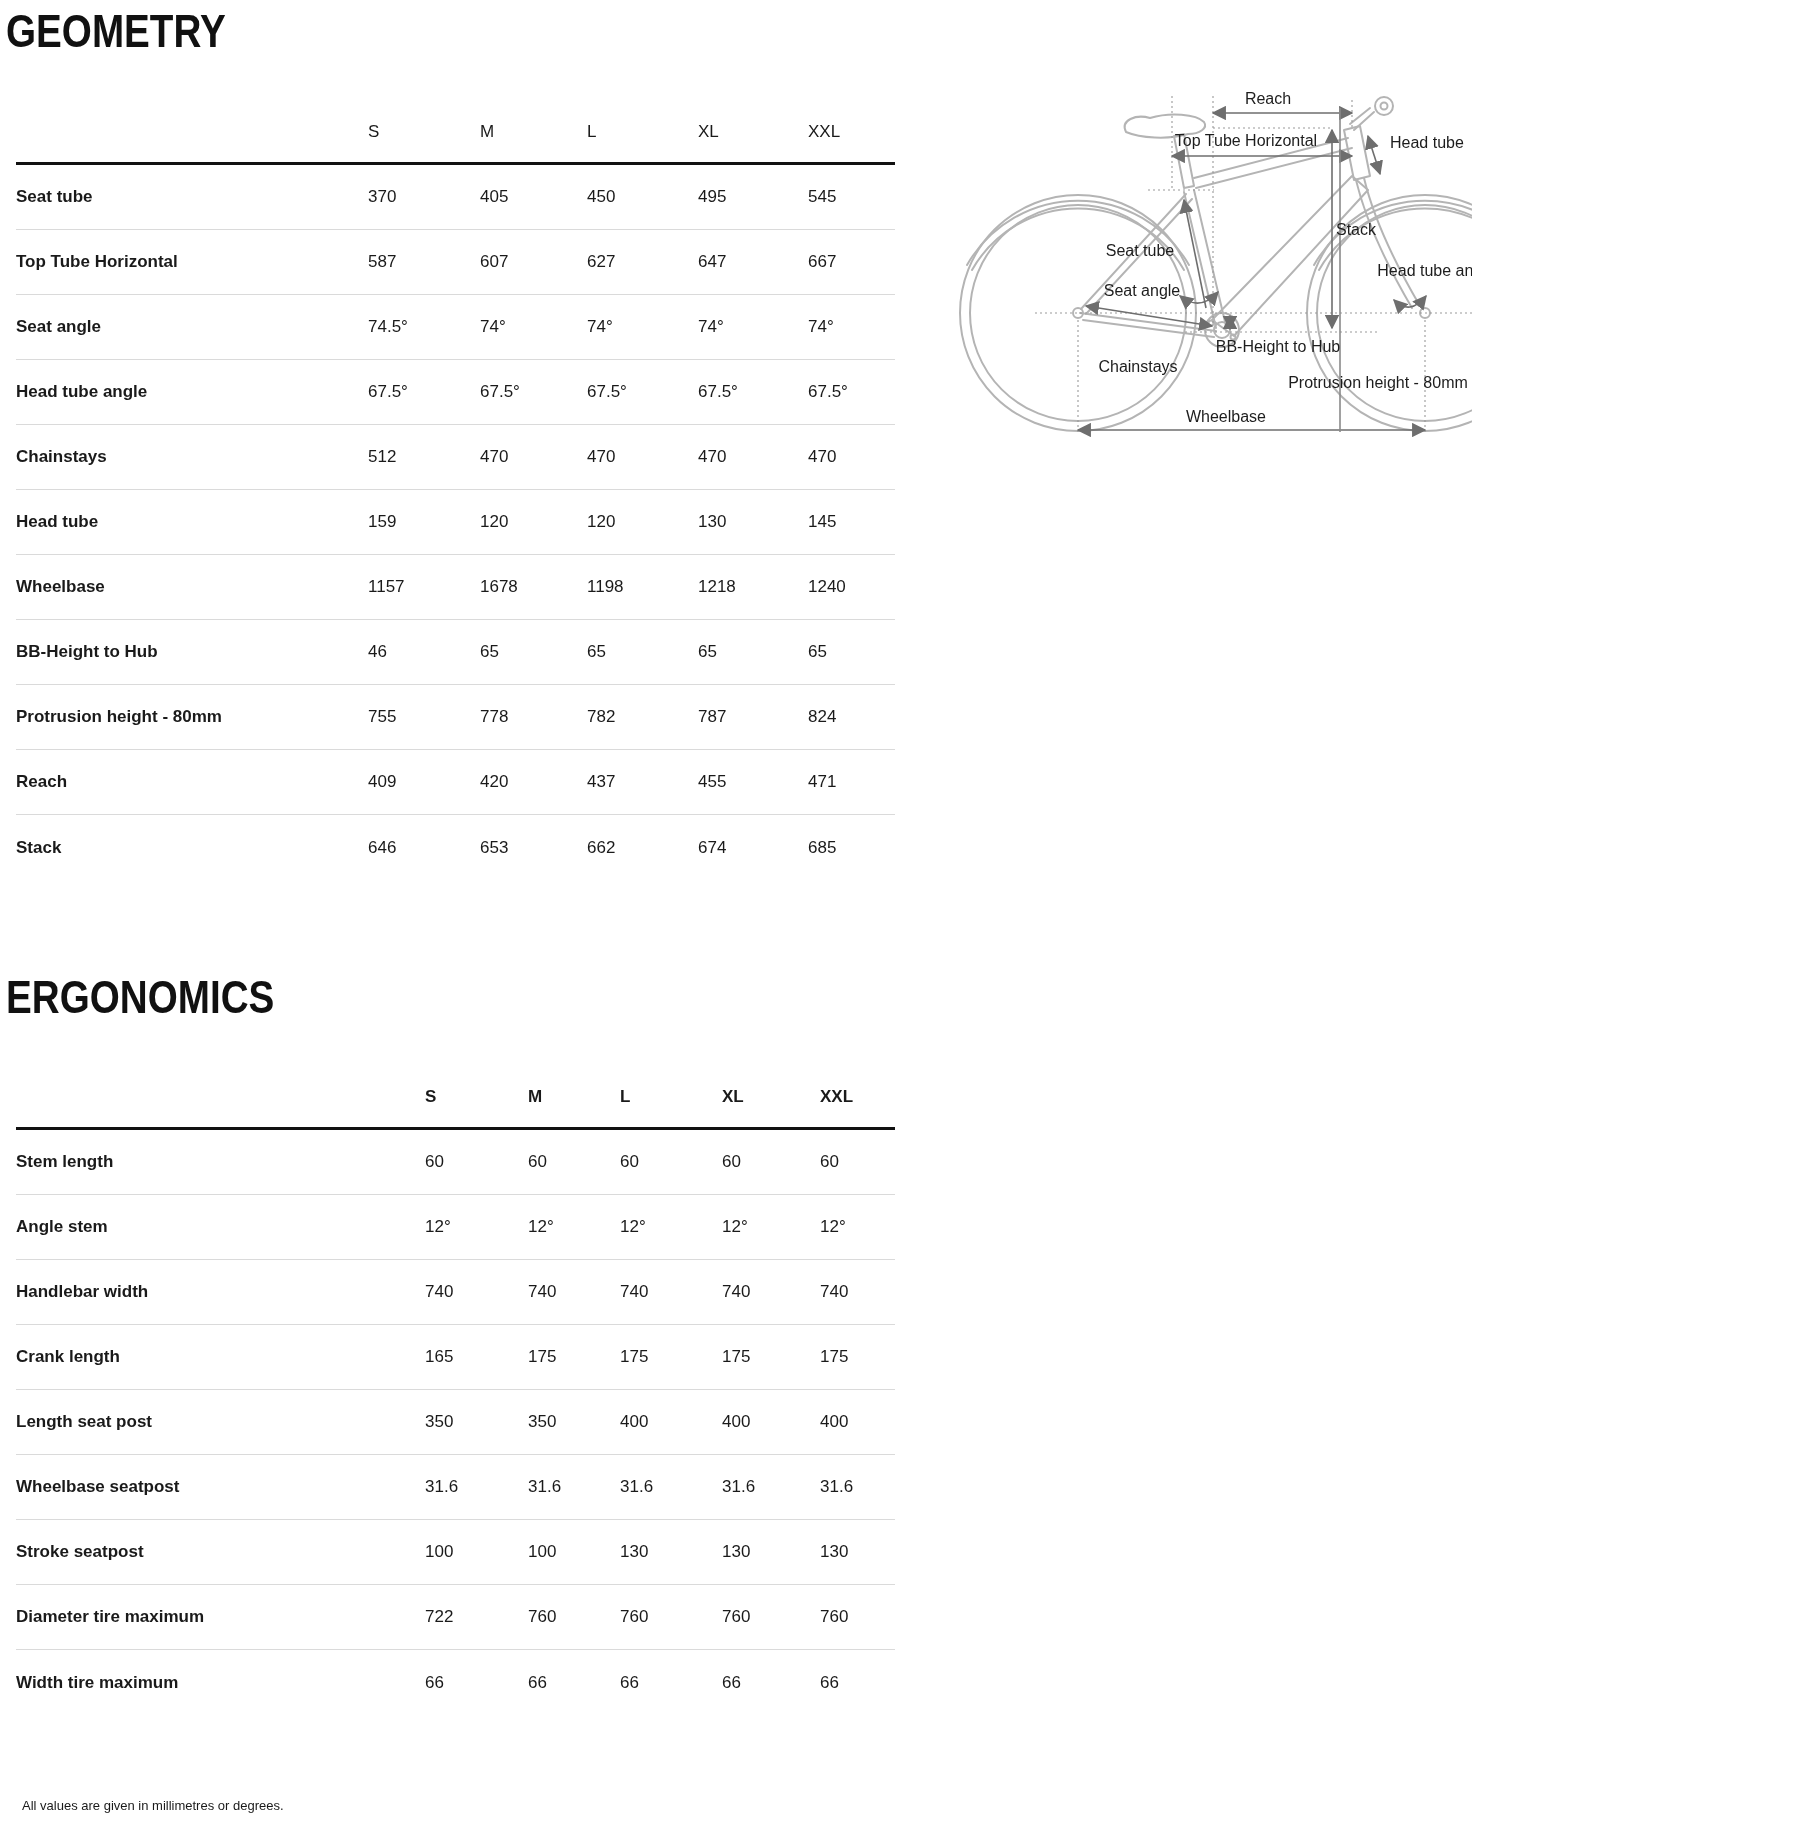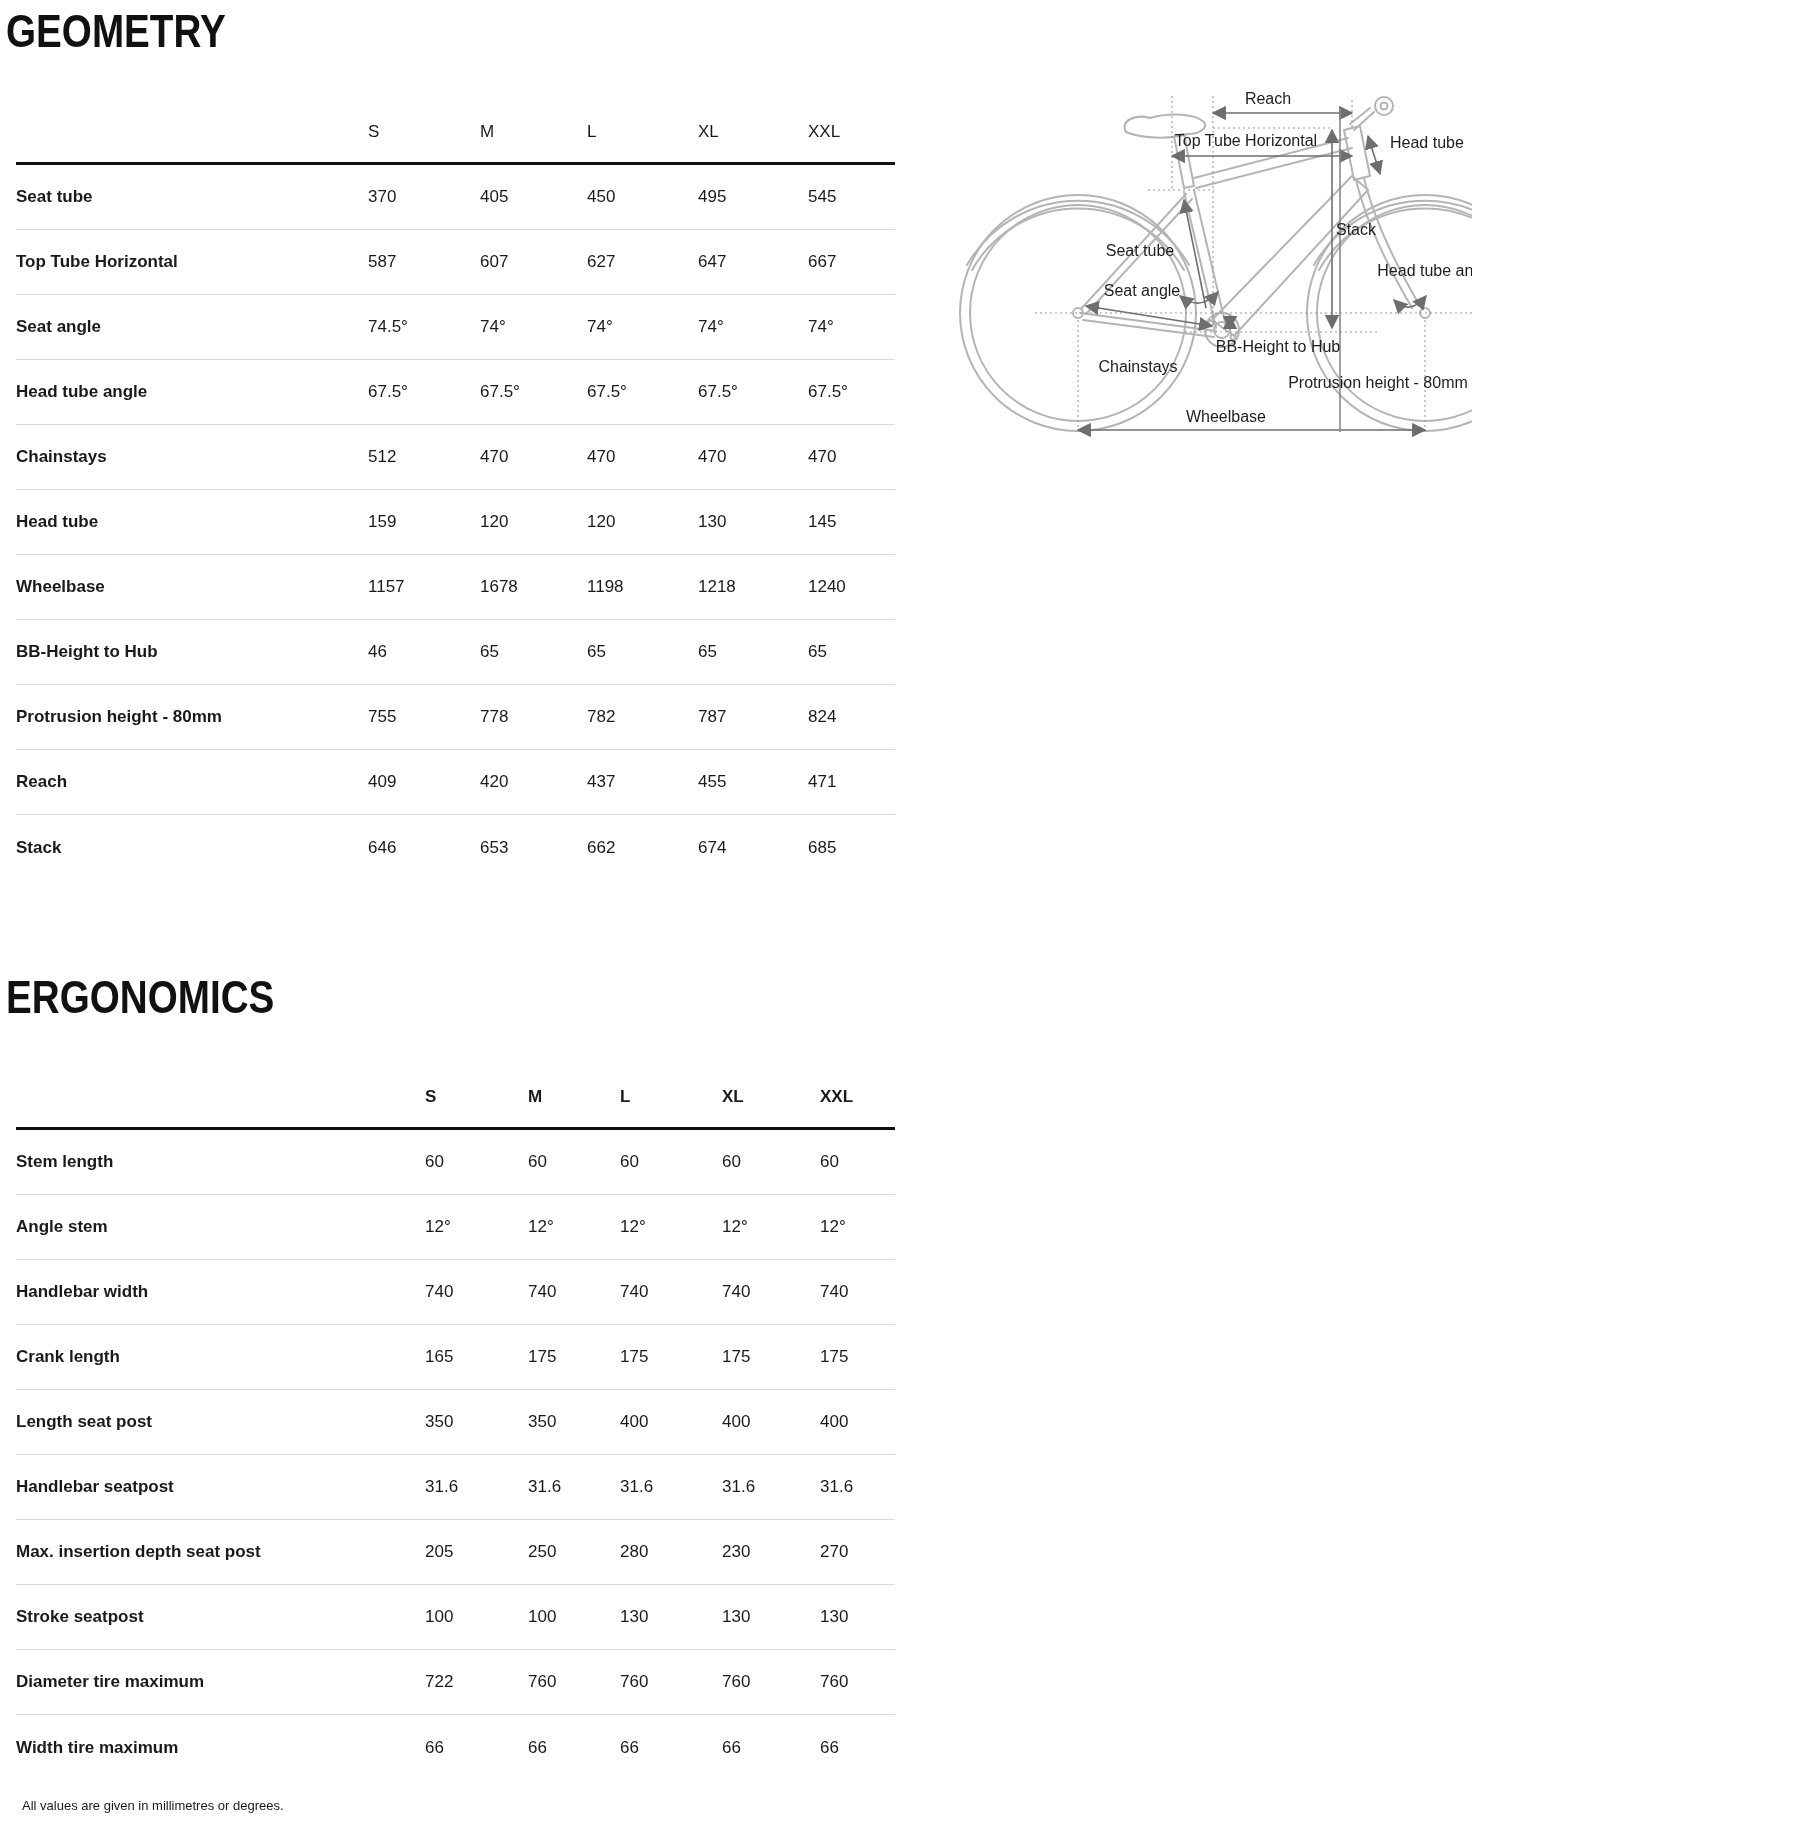--- a/index.html
+++ b/index.html
@@ -211,36 +211,28 @@
         <div class="trow">
           <div class="cell label">Length seat post</div>
           <div class="cell">350</div>
           <div class="cell">350</div>
           <div class="cell">400</div>
           <div class="cell">400</div>
           <div class="cell">400</div>
         </div>
 
         <div class="trow">
-          <div class="cell label">Handlebar seatpost</div>
-          <div class="cell">31.6</div>
-          <div class="cell">31.6</div>
-          <div class="cell">31.6</div>
-          <div class="cell">31.6</div>
-          <div class="cell">31.6</div>
-        </div>
-
-        <div class="trow">
-          <div class="cell label">Max. insertion depth seat post</div>
-          <div class="cell">205</div>
-          <div class="cell">250</div>
-          <div class="cell">280</div>
-          <div class="cell">230</div>
-          <div class="cell">270</div>
-        </div>
+          <div class="cell label">Wheelbase seatpost</div>
+          <div class="cell">31.6</div>
+          <div class="cell">31.6</div>
+          <div class="cell">31.6</div>
+          <div class="cell">31.6</div>
+          <div class="cell">31.6</div>
+        </div>
+
 
         <div class="trow">
           <div class="cell label">Stroke seatpost</div>
           <div class="cell">100</div>
           <div class="cell">100</div>
           <div class="cell">130</div>
           <div class="cell">130</div>
           <div class="cell">130</div>
         </div>
 

